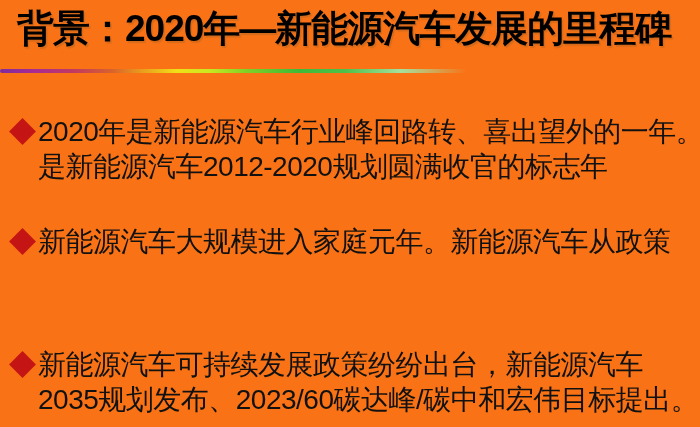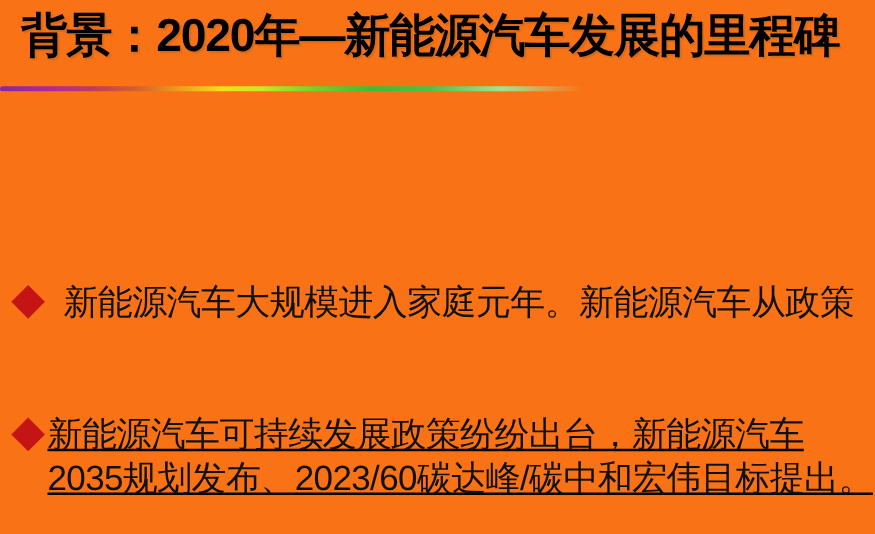--- a/index.html
+++ b/index.html
@@ -48,22 +48,22 @@
       #4fc04a 74%,
       #a5e09d 86%,
       rgba(255,255,255,0) 100%);
   }
   .bullet {
     position: absolute;
     left: 10px;
     width: 686px;
   }
   .bullet-1 { top: 114px; }
-  .bullet-2 { top: 224px; text-align: center; }
-  .bullet-3 { top: 330px; text-decoration: underline; }
+  .bullet-2 { top: 224px; }
+  .bullet-3 { top: 347px; }
   .diamond-icon {
     position: absolute;
     left: 3px;
     top: 8px;
     width: 19px;
     height: 19px;
     background: #c41414;
     transform: rotate(45deg);
   }
   .bullet-text {
@@ -80,20 +80,27 @@
 </style>
 </head>
 <body>
 
 <div class="slide">
 
   <h1 class="slide-title">背景：2020年—新能源汽车发展的里程碑</h1>
 
   <div class="rainbow-divider"></div>
 
+  <div class="bullet bullet-1">
+    <span class="diamond-icon"></span>
+    <div class="bullet-text">
+      <div class="bullet-line">2020年是新能源汽车行业峰回路转、喜出望外的一年。</div>
+      <div class="bullet-line">是新能源汽车2012-2020规划圆满收官的标志年</div>
+    </div>
+  </div>
 
   <div class="bullet bullet-2">
     <span class="diamond-icon"></span>
     <div class="bullet-text">
       <div class="bullet-line">新能源汽车大规模进入家庭元年。新能源汽车从政策</div>
     </div>
   </div>
 
   <div class="bullet bullet-3">
     <span class="diamond-icon"></span>

